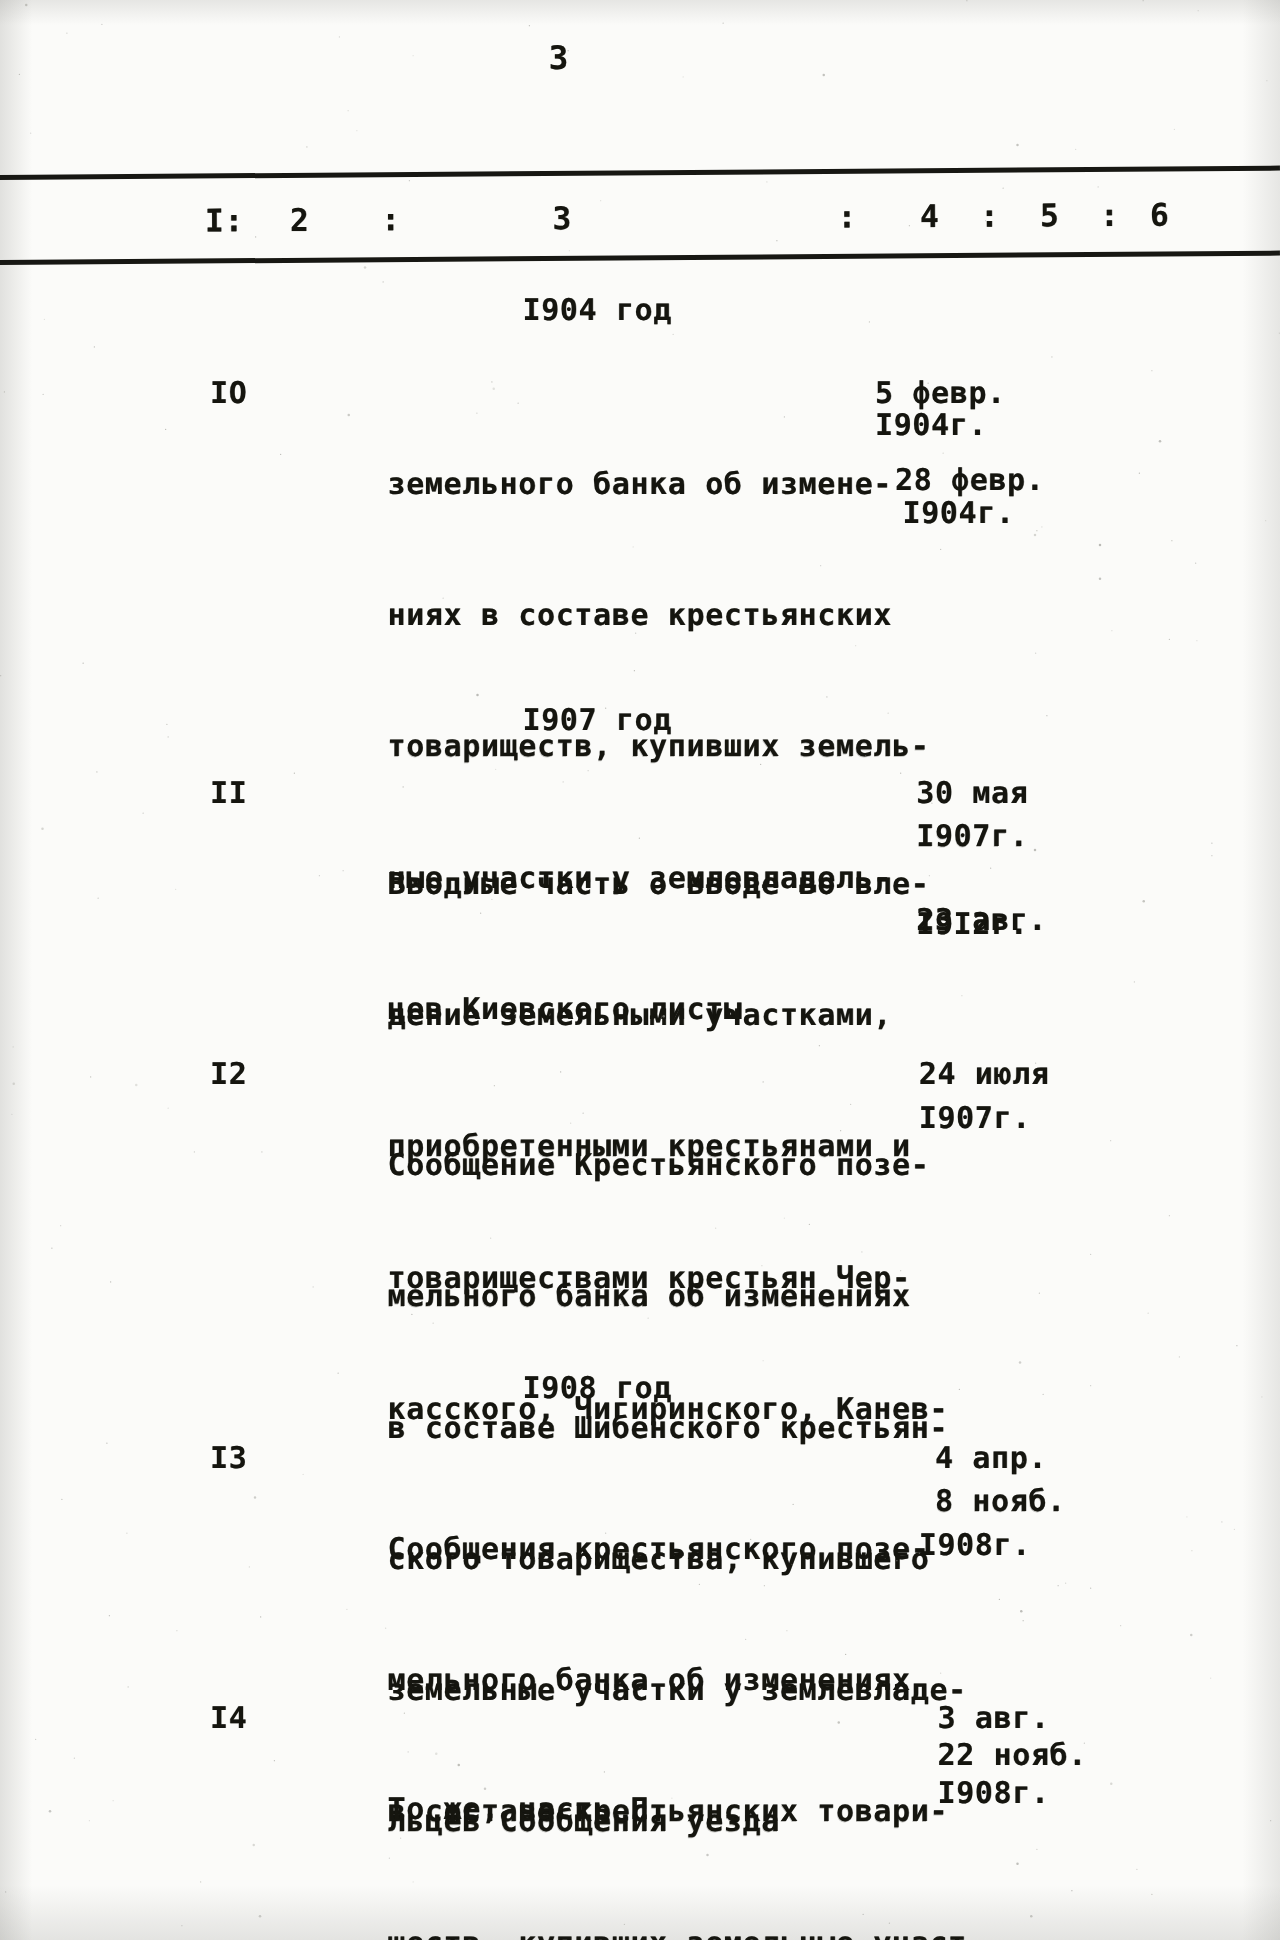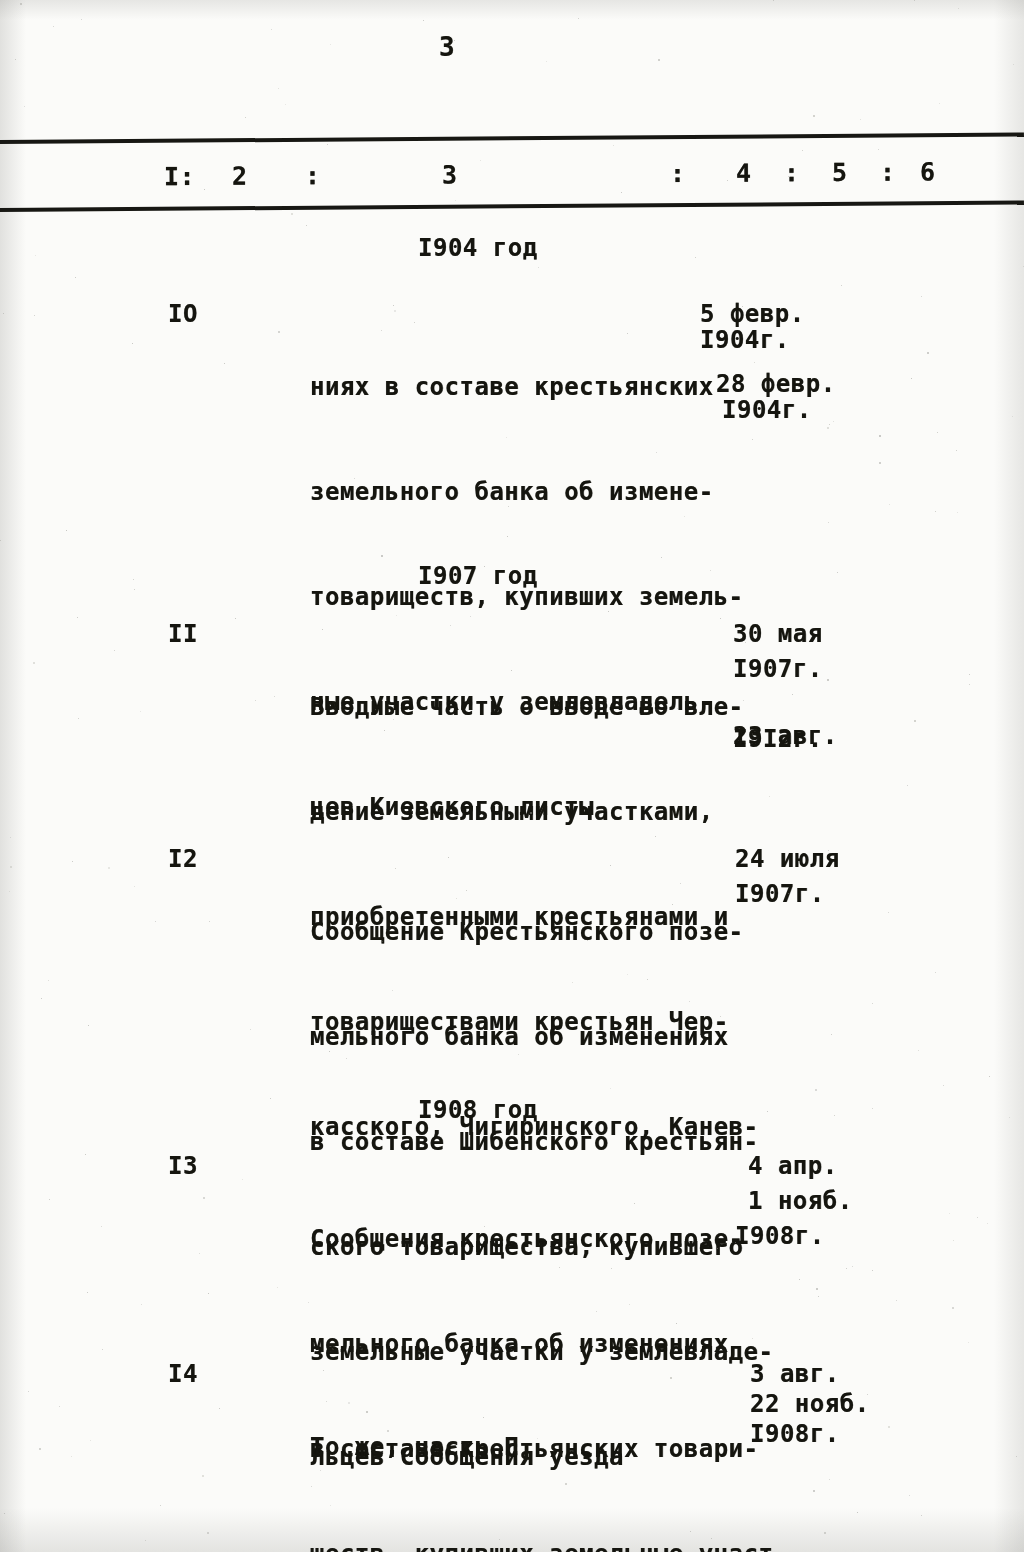--- a/index.html
+++ b/index.html
@@ -152,22 +152,22 @@
     <span class="typed ch9">:</span>
     <span class="typed ch10">6</span>
   </div>
 
   <div class="rule" id="rule-bottom"></div>
 
   <div class="typed year-heading" style="top:234px;">I904 год</div>
 
   <div class="typed entry-number" style="top:300px;">IO</div>
   <div class="typed entry-body" style="top:300px;">
+    <div>земельного банка об измене-</div>
     <div>ниях в составе крестьянских</div>
-    <div>земельного банка об измене-</div>
     <div>товариществ, купивших земель-</div>
     <div>ные участки у землевладель-</div>
     <div>цев Киевского листы</div>
   </div>
   <div class="typed date-line" style="top:300px;  left:700px;">5 февр.</div>
   <div class="typed date-line" style="top:326px;  left:700px;">I904г.</div>
   <div class="typed date-line" style="top:370px;  left:716px;">28 февр.</div>
   <div class="typed date-line" style="top:396px;  left:722px;">I904г.</div>
 
   <div class="typed year-heading" style="top:562px;">I907 год</div>
@@ -202,21 +202,21 @@
   <div class="typed entry-number" style="top:1152px;">I3</div>
   <div class="typed entry-body" style="top:1152px;">
     <div>Сообщения крестьянского позе-</div>
     <div>мельного банка об изменениях</div>
     <div>в составе крестьянских товари-</div>
     <div>ществ, купивших земельные участ-</div>
     
     
   </div>
   <div class="typed date-line" style="top:1152px; left:748px;">4 апр.</div>
-  <div class="typed date-line" style="top:1187px; left:748px;">1 нояб.</div>
+  <div class="typed date-line" style="top:1187px; left:748px;">8 нояб.</div>
   <div class="typed date-line" style="top:1222px; left:735px;">I908г.</div>
 
   <div class="typed entry-number" style="top:1360px;">I4</div>
   <div class="typed entry-body" style="top:1360px;">
     <div>То же, часть П</div>
   </div>
   <div class="typed date-line" style="top:1360px; left:750px;">3 авг.</div>
   <div class="typed date-line" style="top:1390px; left:750px;text-align:center;">22 нояб.</div>
   <div class="typed date-line" style="top:1420px; left:750px;">I908г.</div>
 

